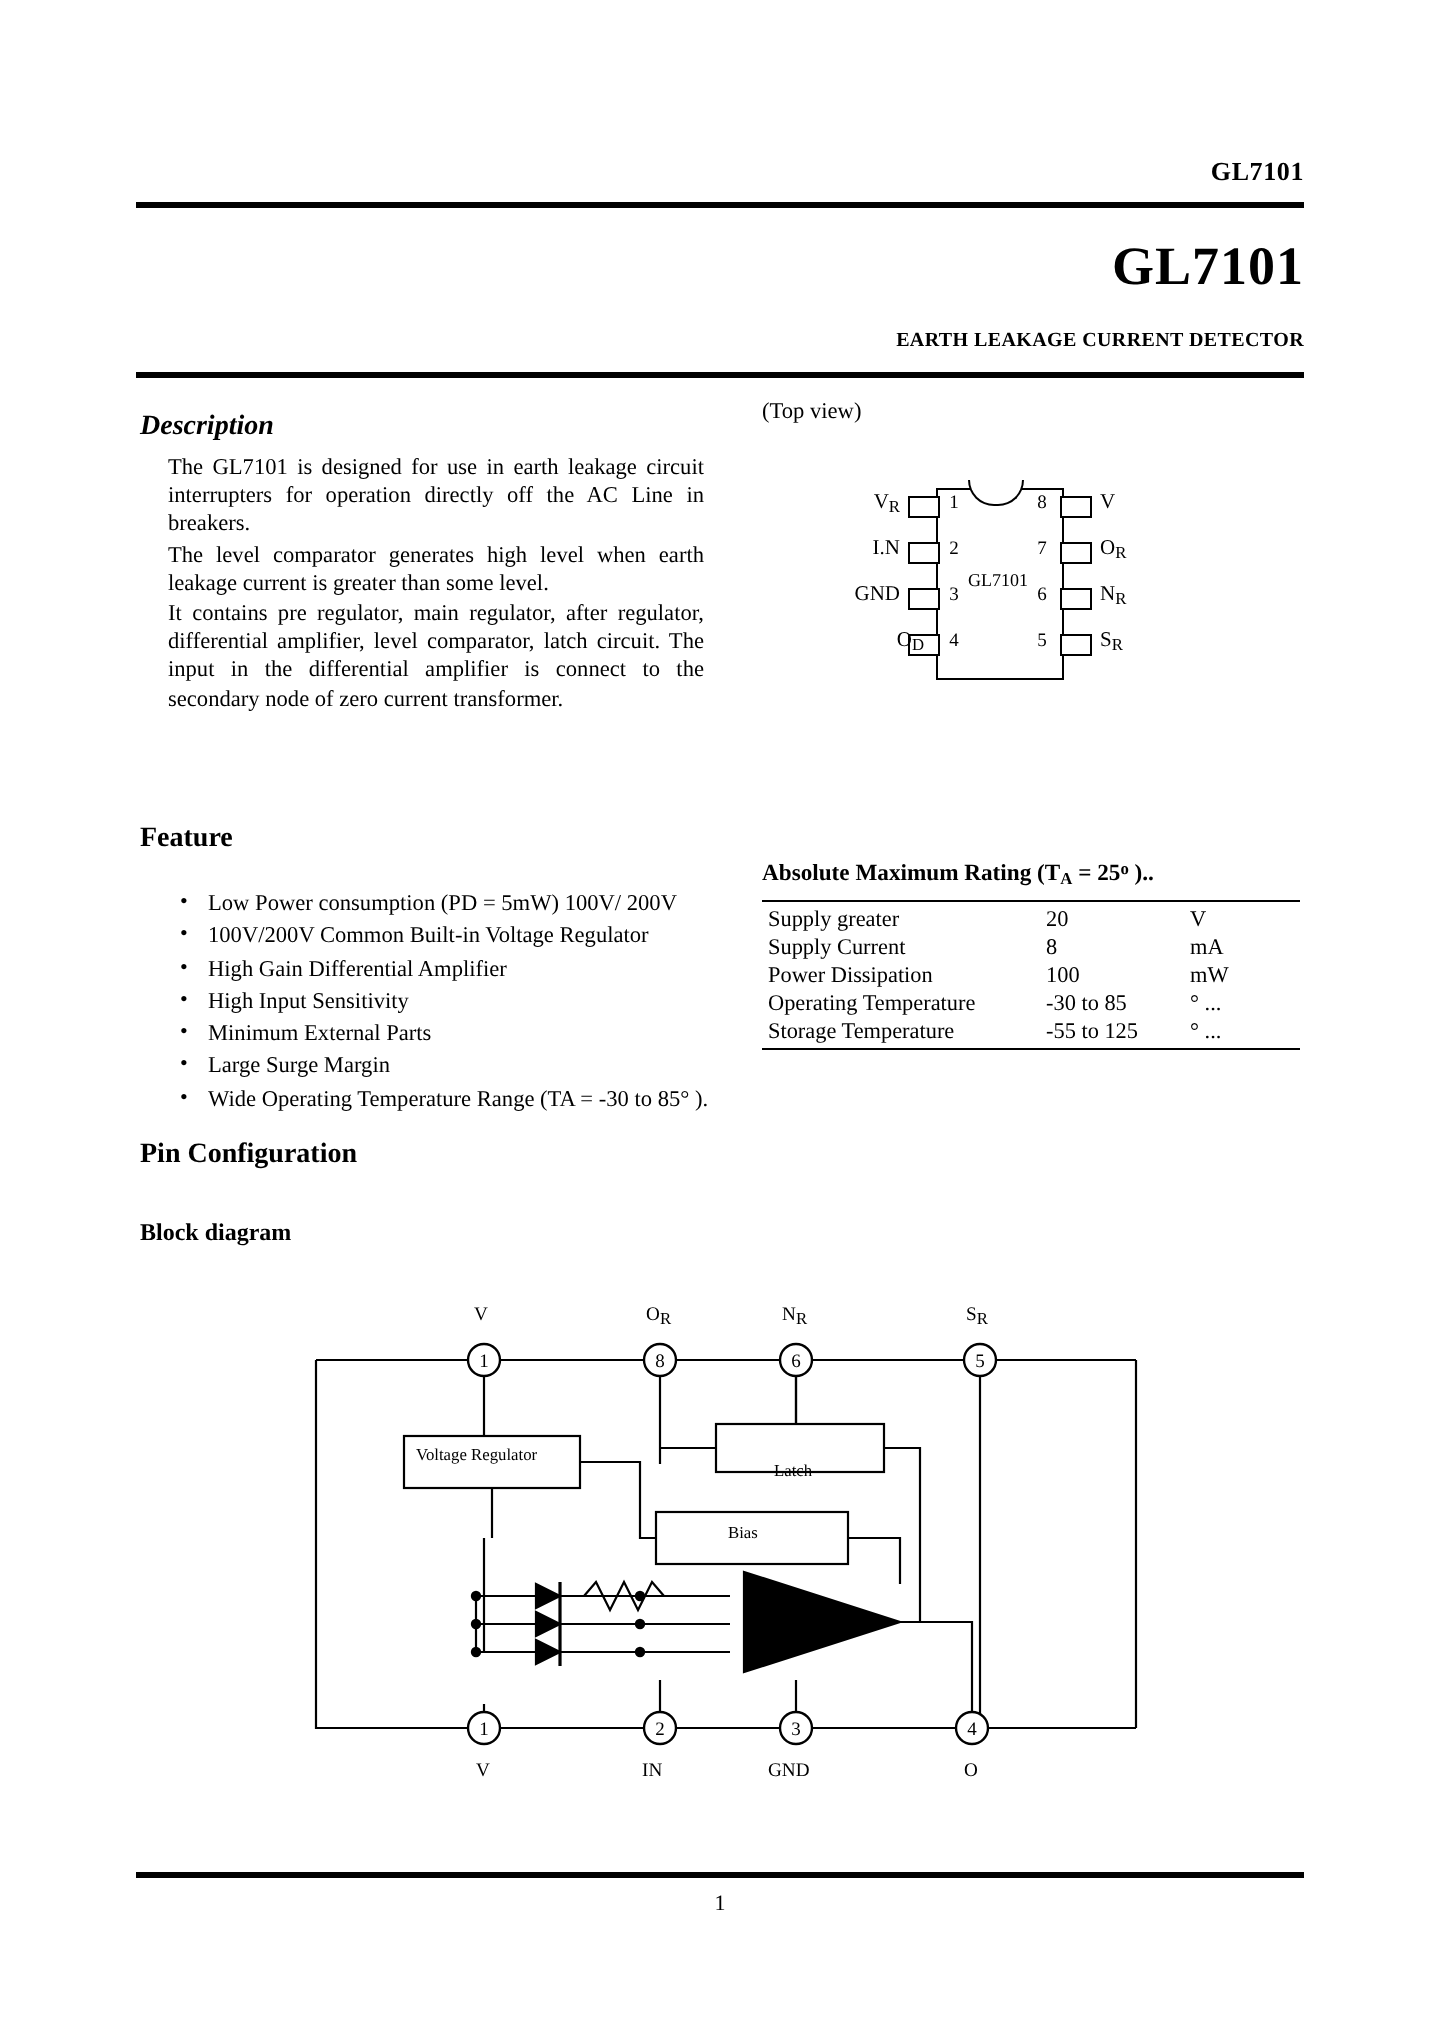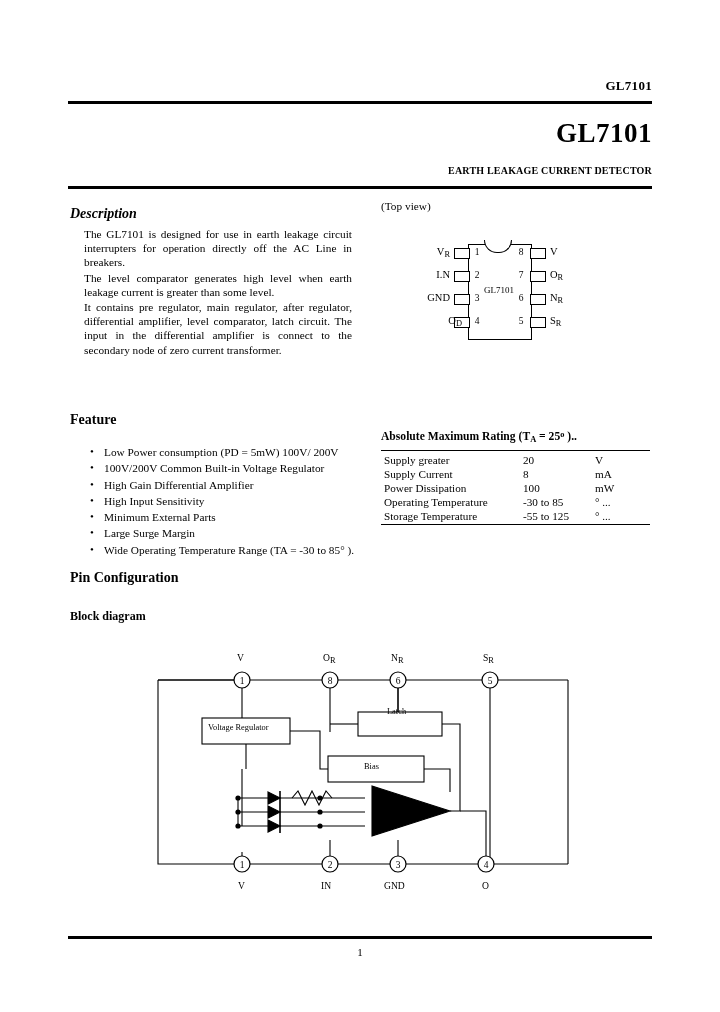--- a/index.html
+++ b/index.html
@@ -409,21 +409,21 @@
         <text x="248" y="43.5">6</text>
         <text x="340" y="43.5">5</text>
         <text x="92" y="227.5">1</text>
         <text x="180" y="227.5">2</text>
         <text x="248" y="227.5">3</text>
         <text x="336" y="227.5">4</text>
       </g>
     </svg>
 
     <div class="bd-box-label" style="left:58px; top:83px;">Voltage Regulator</div>
-    <div class="bd-box-label" style="left:237px; top:67px;">Latch</div>
+    <div class="bd-box-label" style="left:237px; top:91px;">Latch</div>
     <div class="bd-box-label" style="left:214px; top:122px;">Bias</div>
     <div class="bd-box-label" style="left:228px; top:155px;">Amp</div>
 
     <div class="bd-txt" style="left:87px; top:12px;">V</div>
     <div class="bd-txt" style="left:173px; top:12px;">O<span class="sub">R</span></div>
     <div class="bd-txt" style="left:241px; top:12px;">N<span class="sub">R</span></div>
     <div class="bd-txt" style="left:333px; top:12px;">S<span class="sub">R</span></div>
 
     <div class="bd-txt" style="left:88px; top:240px;">V</div>
     <div class="bd-txt" style="left:171px; top:240px;">IN</div>

